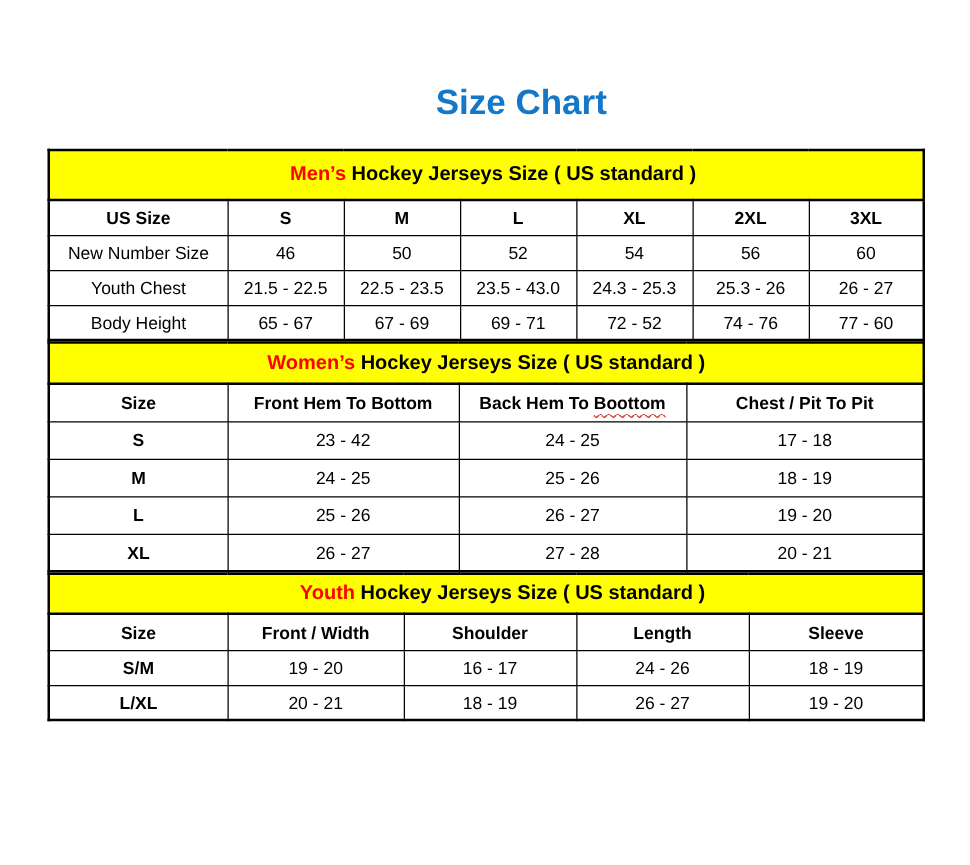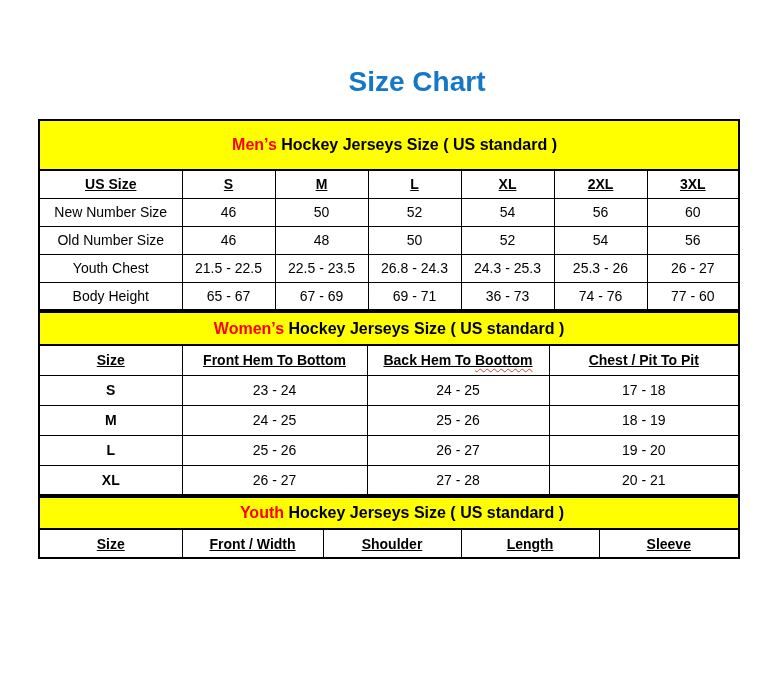--- a/index.html
+++ b/index.html
@@ -24,33 +24,33 @@
   table {
     width:700px; border-collapse:collapse; table-layout:fixed;
     border:2px solid #000;
   }
   th, td {
     border:1px solid #000;
     text-align:center; vertical-align:middle;
     font-size:14px; padding:0 2px;
     overflow:hidden; white-space:nowrap;
   }
-  th { font-weight:bold;text-decoration:underline; }
+  th { font-weight:bold; }
   td.val, td.label { font-weight:normal; }
   td.sizelabel { font-weight:bold; }
 
   .band {
     background:#ffff00;
     font-weight:bold; font-size:16px;
     border:2px solid #000;
   }
   .band .hl { color:#ff0000; }
 
   
-  .men   .band-row      td { height:50px;padding-left:13px; }
+  .men   .band-row      td { height:40px;padding-left:13px; }
   .men   .header-row    th { height:28px; }
   .men   .data-row      td { height:28px; }
   .women .band-row      td { height:33px; }
   .women .header-row    th { height:30px; }
   .women .data-row      td { height:30px; }
   .youth .band-row      td { height:32px;padding-left:28px; }
   .youth .header-row    th { height:29px; }
   .youth .data-row      td { height:28px; }
 
   .misspelled {
@@ -96,43 +96,34 @@
       <tr class="data-row">
         <td class="label">New Number Size</td>
         <td class="val">46</td>
         <td class="val">50</td>
         <td class="val">52</td>
         <td class="val">54</td>
         <td class="val">56</td>
         <td class="val">60</td>
       </tr>
       <tr class="data-row">
-        <td class="label">Old Number Size</td>
-        <td class="val">46</td>
-        <td class="val">48</td>
-        <td class="val">50</td>
-        <td class="val">52</td>
-        <td class="val">54</td>
-        <td class="val">56</td>
-      </tr>
-      <tr class="data-row">
         <td class="label">Youth Chest</td>
         <td class="val">21.5 - 22.5</td>
         <td class="val">22.5 - 23.5</td>
-        <td class="val">26.8 - 24.3</td>
+        <td class="val">23.5 - 43.0</td>
         <td class="val">24.3 - 25.3</td>
         <td class="val">25.3 - 26</td>
         <td class="val">26 - 27</td>
       </tr>
       <tr class="data-row">
         <td class="label">Body Height</td>
         <td class="val">65 - 67</td>
         <td class="val">67 - 69</td>
         <td class="val">69 - 71</td>
-        <td class="val">36 - 73</td>
+        <td class="val">72 - 52</td>
         <td class="val">74 - 76</td>
         <td class="val">77 - 60</td>
       </tr>
     </tbody>
       </table>
 
     <table class="women">
       <colgroup>
         <col style="width:143px">
           <col style="width:185px">
@@ -146,21 +137,21 @@
         </td>
       </tr>
       <tr class="header-row">
         <th>Size</th>
         <th>Front Hem To Bottom</th>
         <th><span>Back Hem To </span><span class="misspelled">Boottom</span></th>
         <th>Chest / Pit To Pit</th>
       </tr>
       <tr class="data-row">
         <td class="sizelabel">S</td>
-        <td class="val">23 - 24</td>
+        <td class="val">23 - 42</td>
         <td class="val">24 - 25</td>
         <td class="val">17 - 18</td>
       </tr>
       <tr class="data-row">
         <td class="sizelabel">M</td>
         <td class="val">24 - 25</td>
         <td class="val">25 - 26</td>
         <td class="val">18 - 19</td>
       </tr>
       <tr class="data-row">
@@ -192,17 +183,31 @@
           <span class="hl">Youth</span><span> Hockey Jerseys Size ( US standard )</span>
         </td>
       </tr>
       <tr class="header-row">
         <th>Size</th>
         <th>Front / Width</th>
         <th>Shoulder</th>
         <th>Length</th>
         <th>Sleeve</th>
       </tr>
+      <tr class="data-row">
+        <td class="sizelabel">S/M</td>
+        <td class="val">19 - 20</td>
+        <td class="val">16 - 17</td>
+        <td class="val">24 - 26</td>
+        <td class="val">18 - 19</td>
+      </tr>
+      <tr class="data-row">
+        <td class="sizelabel">L/XL</td>
+        <td class="val">20 - 21</td>
+        <td class="val">18 - 19</td>
+        <td class="val">26 - 27</td>
+        <td class="val">19 - 20</td>
+      </tr>
     </tbody>
       </table>
 
   </div>
 </div>
 
 </body></html>

